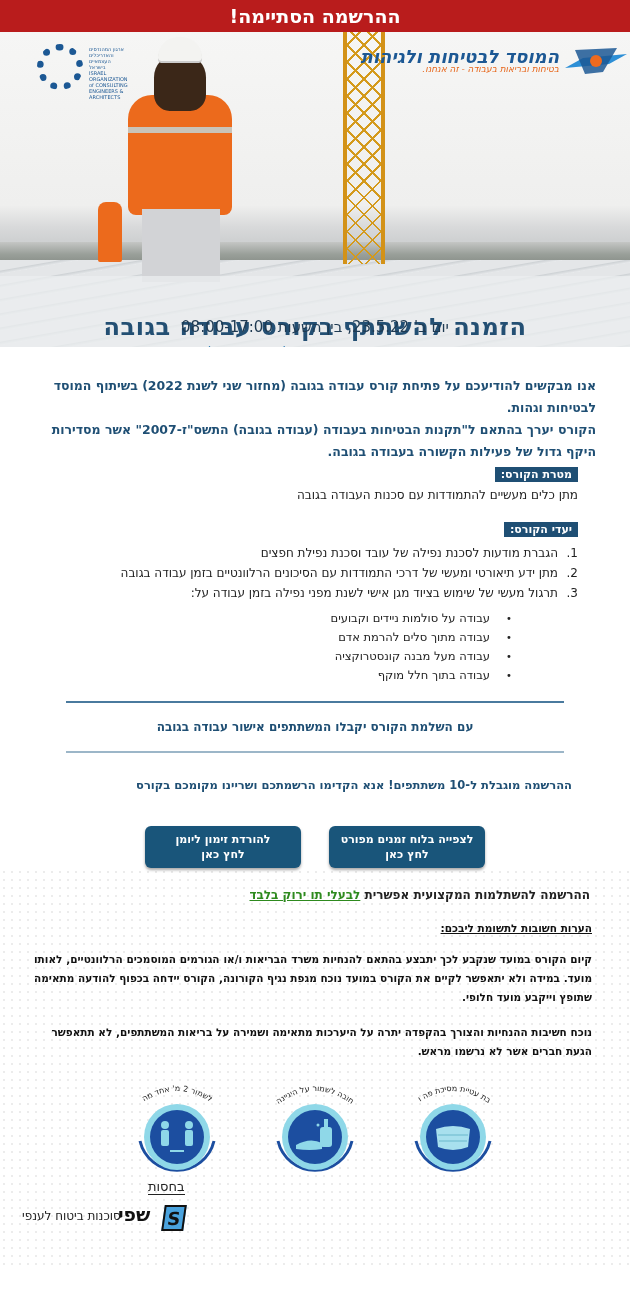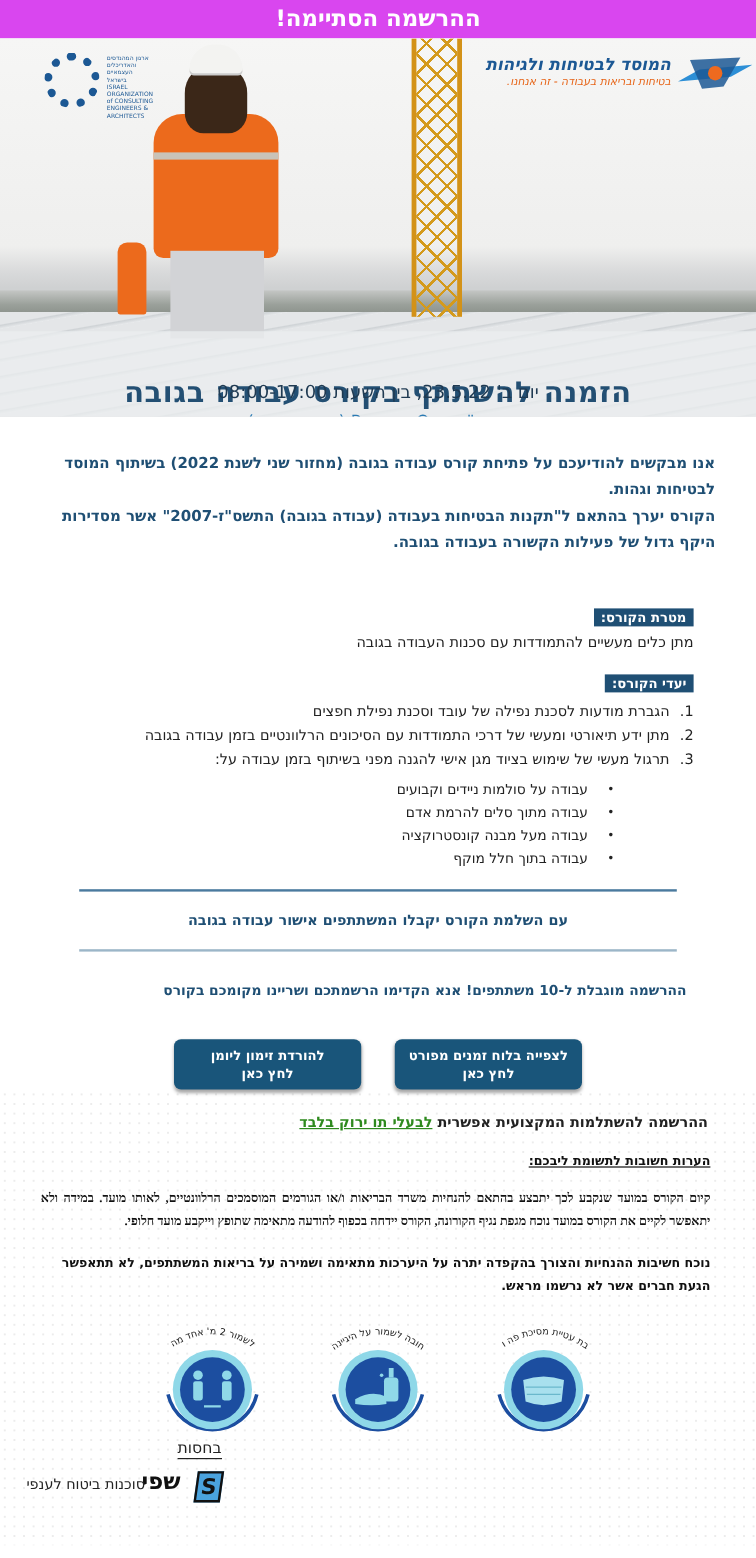--- a/index.html
+++ b/index.html
@@ -1,19 +1,19 @@
 <!DOCTYPE html>
 <html lang="he" dir="rtl"><head>
 <meta charset="utf-8">
 <style>
   * { box-sizing: border-box; margin: 0; padding: 0; }
   html, body { width: 630px; background: #ffffff; }
   body { font-family: "DejaVu Sans", "Liberation Sans", sans-serif; color: #222; direction: rtl; }
 
-  .banner-top { height: 32px; background: #d946ef; color: #fff; font-weight: bold; font-size: 19px;
+  .banner-top { height: 32px; background: #b91c1c; color: #fff; font-weight: bold; font-size: 19px;
     display: flex; align-items: center; justify-content: center; }
 
   .hero { position: relative; height: 315px; overflow: hidden;
     background: linear-gradient(180deg, #f6f6f5 0%, #efefee 55%, #d8d9da 62%, #cfd1d2 66%, #c9ccce 100%); }
   .hero .skyline { position: absolute; left: 0; right: 0; top: 210px; height: 20px;
     background: linear-gradient(180deg, #c4c6c4 0%, #9aa09a 60%, #8b918b 100%); }
   .hero .roof { position: absolute; left: 0; right: 0; top: 228px; bottom: 0;
     background: repeating-linear-gradient(170deg, #e4e6e8 0px, #e4e6e8 10px, #cfd3d6 11px, #e8eaec 14px); }
   .hero .crane { position: absolute; left: 343px; top: 0; width: 42px; height: 232px;
     background: repeating-linear-gradient(45deg, transparent 0 10px, #d49a1c 10px 12px),
@@ -38,29 +38,29 @@
     font-size: 15px; font-weight: normal; color: #1f3a52; }
   .overlay .place { position: absolute; top: 68px; left: 0; right: 0; text-align: center;
     font-size: 14px; color: #2a7ab3; }
 
   .logo-iocea { position: absolute; left: 37px; top: 12px; width: 95px; height: 48px; }
   .logo-iocea .ring { position: absolute; left: 0; top: 0; width: 46px; height: 46px; border-radius: 50%;
     border: 7px dotted #1c5894; }
   .logo-iocea .txt { position: absolute; left: 52px; top: 2px; font-size: 5px; line-height: 6px; color: #1c5894; direction: ltr; text-align: left; }
   .logo-mosad { position: absolute; right: 3px; top: 12px; width: 215px; height: 40px; }
   .logo-mosad .star { position: absolute; right: 0; top: 2px; width: 62px; height: 30px; }
-  .logo-mosad .name { position: absolute; right: 68px; top: 2px; font-size: 14px; font-weight: bold; font-style: italic; color: #1c5894; white-space: nowrap; }
+  .logo-mosad .name { position: absolute; right: 68px; top: 2px; font-size: 18px; font-weight: bold; font-style: italic; color: #1c5894; white-space: nowrap; }
   .logo-mosad .tag { position: absolute; right: 68px; top: 20px; font-size: 9px; font-style: italic; color: #e7661a; white-space: nowrap; }
 
   .intro { padding: 28px 34px 0 34px; font-size: 12.5px; font-weight: bold; line-height: 22px; color: #1f4f74; }
   .intro p { margin: 0; }
 
   .section { padding: 0 52px 0 40px; }
   .label { display: inline-block; background: #1f4f74; color: #fff; font-weight: bold; font-size: 11px; padding: 1px 6px; }
-  .goal-block { margin-top: 40px; }
+  .goal-block { }
   .goal-text { font-size: 12px; margin-top: 6px; color: #222; }
   .targets-block { margin-top: 16px; }
   ol.targets { list-style: none; margin-top: 6px; font-size: 12px; color: #222; }
   ol.targets li { display: flex; gap: 8px; line-height: 20px; }
   ol.targets .num { width: 12px; text-align: right; flex-shrink: 0; }
   ul.sub { list-style: none; margin: 6px 66px 0 0; font-size: 11.5px; color: #222; }
   ul.sub li { line-height: 19px; display: flex; gap: 18px; }
   ul.sub .dot { width: 4px; font-size: 10px; }
 
   .cert { margin: 16px 66px 0 66px; border-top: 2px solid #4a7a9e; border-bottom: 2px solid #9cb6c8;
@@ -73,21 +73,21 @@
     font-size: 11px; font-weight: bold; line-height: 15px; text-align: center;
     display: flex; flex-direction: column; justify-content: center; box-shadow: 0 2px 3px rgba(0,0,0,0.35); cursor: pointer; }
 
   .dotted-bg { background-color: #fff;
     background-image: radial-gradient(#ececec 1px, transparent 1.2px); background-size: 8px 8px; padding-bottom: 20px; }
   .pro { padding: 20px 40px 0 48px; font-size: 12px; font-weight: bold; color: #222; }
   .pro a { color: #2e8a1e; text-decoration: underline; }
   .notes { padding: 14px 40px 0 40px; font-size: 11px; line-height: 20px; color: #222; }
   .important { padding: 20px 38px 0 34px; font-size: 10.5px; color: #111; }
   .important .head { font-weight: bold; text-decoration: underline; padding-right: 0; margin-right: 0; }
-  .important .p1 { margin-top: 16px; font-weight: bold; line-height: 19px; text-align: justify; font-family: Liberation Serif, serif; }
+  .important .p1 { margin-top: 16px; font-weight: bold; line-height: 19px; text-align: justify; }
   .important .p2 { margin-top: 16px; font-weight: bold; line-height: 19px; }
 
   .covid { display: flex; justify-content: center; gap: 48px; margin-top: 20px; direction: ltr; }
   .badge { position: relative; width: 90px; height: 96px; }
   .badge svg { position: absolute; left: 0; top: 0; }
 
   .sponsor { position: relative; height: 70px; }
   .sponsor .by { position: absolute; left: 148px; top: 2px; font-size: 13px; color: #222; border-bottom: 1px solid #222; }
   .sponsor .slogo { position: absolute; left: 163px; top: 28px; width: 22px; height: 26px; background: #4aa3de;
     transform: skewX(-8deg); border: 2px solid #111; color: #111; font-weight: bold; font-size: 18px;
@@ -162,21 +162,21 @@
     <li>
         <span class="num">1.</span>
         <span>הגברת מודעות לסכנת נפילה של עובד וסכנת נפילת חפצים</span>
       </li>
     <li>
         <span class="num">2.</span>
         <span>מתן ידע תיאורטי ומעשי של דרכי התמודדות עם הסיכונים הרלוונטיים בזמן עבודה בגובה</span>
       </li>
     <li>
         <span class="num">3.</span>
-        <span>תרגול מעשי של שימוש בציוד מגן אישי להגנה מפני בשיתוף בזמן עבודה על:</span>
+        <span>תרגול מעשי של שימוש בציוד מגן אישי לשנת מפני נפילה בזמן עבודה על:</span>
       </li>
   </ol>
   <ul class="sub">
     <li>
         <span class="dot">•</span>
         <span>עבודה על סולמות ניידים וקבועים</span>
       </li>
     <li>
         <span class="dot">•</span>
         <span>עבודה מתוך סלים להרמת אדם</span>

